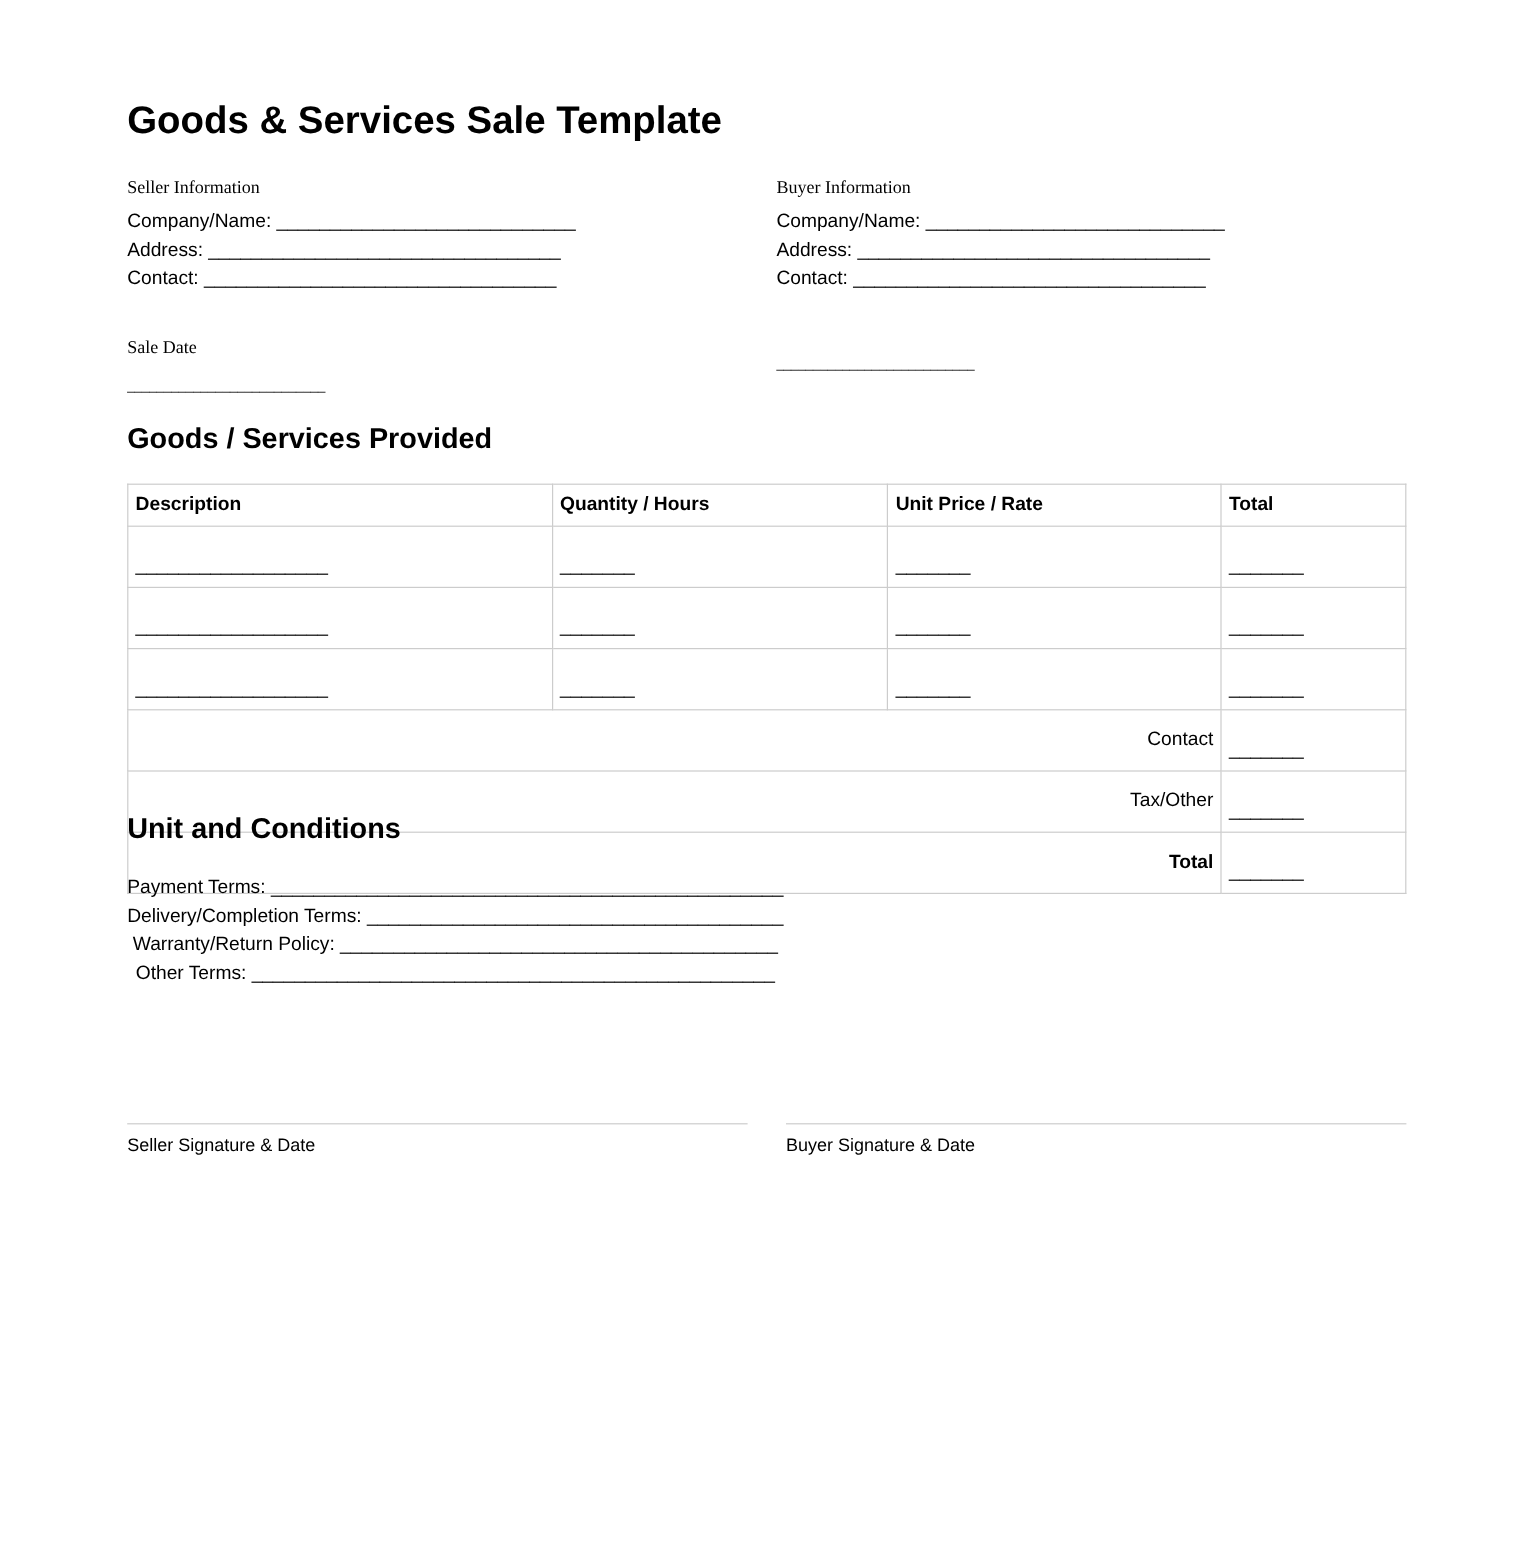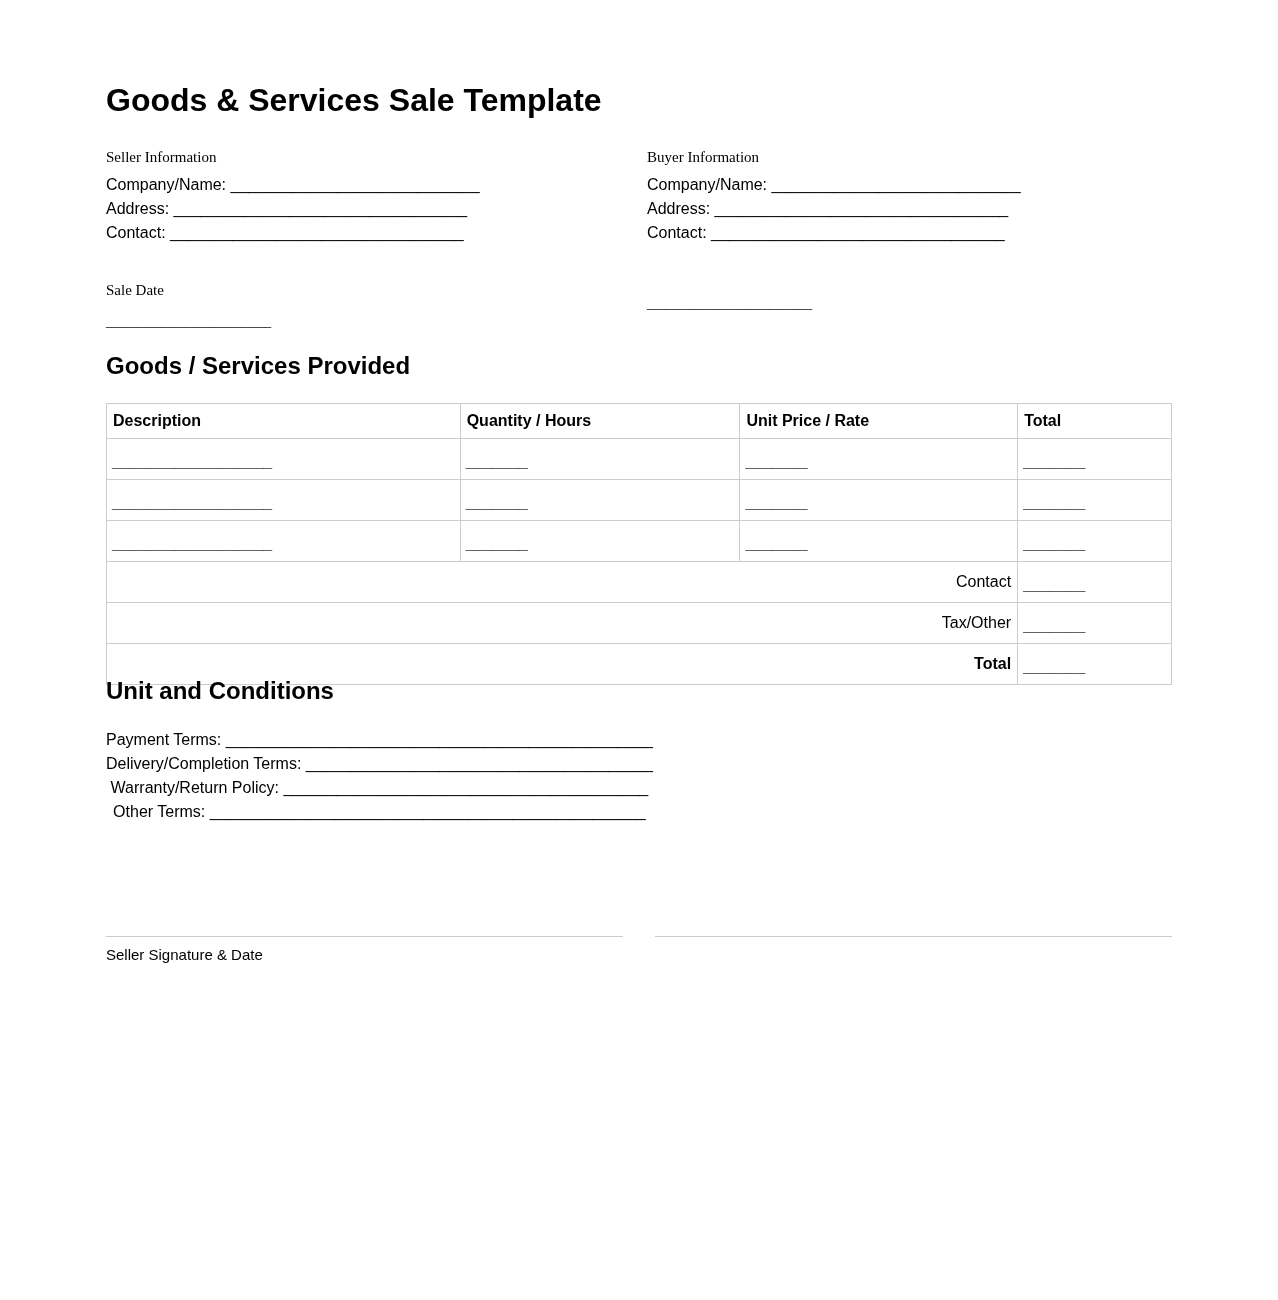--- a/index.html
+++ b/index.html
@@ -24,21 +24,21 @@
   }
   table.items {
     position: absolute; left: 0; top: 403px; width: 1066px;
     border-collapse: collapse; font-size: 16px;
   }
   table.items th, table.items td {
     border: 1px solid #cccccc; height: 34px; padding: 0 6px;
     text-align: left; vertical-align: middle; white-space: nowrap;
   }
   table.items th { font-weight: bold; }
-  table.items td.cell { padding-top: 6px; font-style: italic; }
+  table.items td.cell { padding-top: 16px; }
   table.items td.label { text-align: right; }
   table.items td.label.bold { font-weight: bold; }
   .terms { position: absolute; left: 0; top: 728px; text-align: center; }
   .sig { position: absolute; top: 936px; width: 517px; }
   .sig .line { border-top: 1px solid #cccccc; height: 0; }
   .sig .cap { font-size: 15px; line-height: 18px; margin-top: 9px; white-space: nowrap; }
 </style>
 </head>
 <body>
 
@@ -161,14 +161,15 @@
       <span>_________________________________________________</span>
     </div>
   </div>
 
   <div class="sig" style="left:0;">
     <div class="line"></div>
     <div class="cap">Seller Signature &amp; Date</div>
   </div>
   <div class="sig" style="left:549px;">
     <div class="line"></div>
+    <div class="cap">Buyer Signature &amp; Date</div>
   </div>
 </div>
 
 </body></html>

